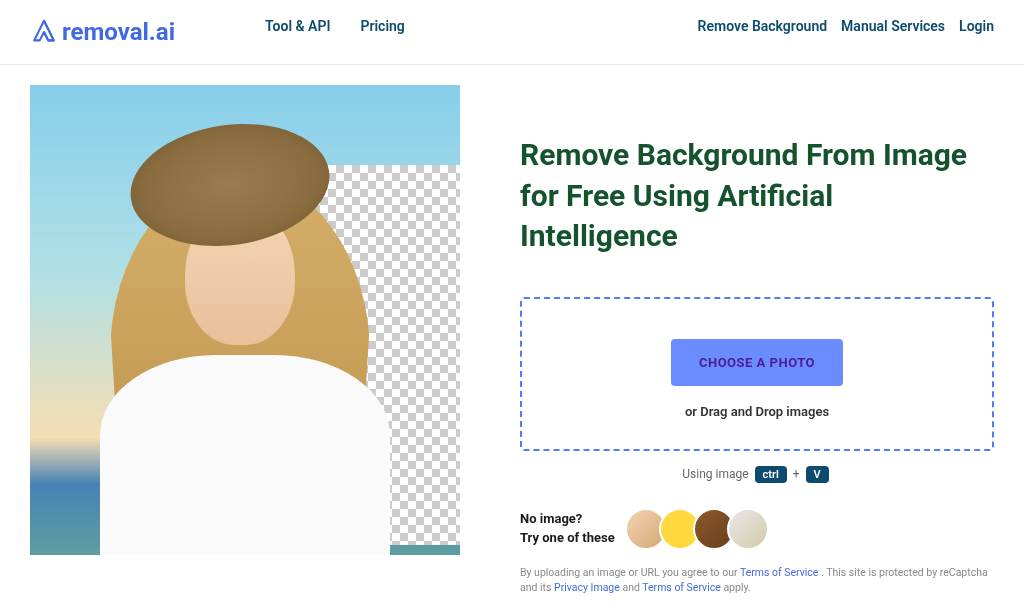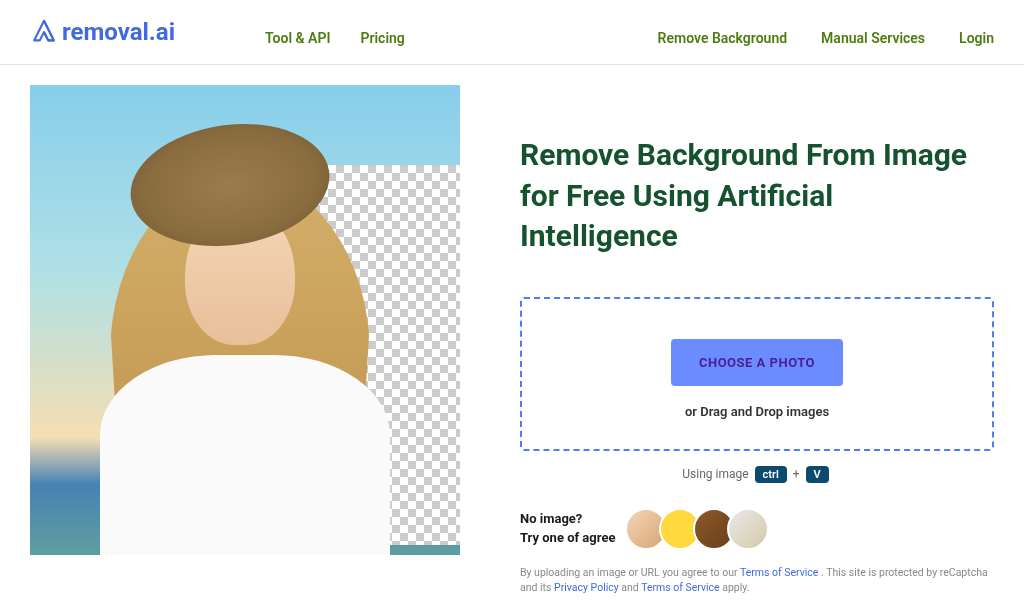--- a/index.html
+++ b/index.html
@@ -10,21 +10,21 @@
     body {
       font-family: -apple-system, BlinkMacSystemFont, 'Segoe UI', Roboto, Oxygen, sans-serif;
       background: #fff;
       color: #1a1a1a;
       width: 1024px;
       height: 610px;
       overflow: hidden;
     }
     .header {
       display: flex;
-      align-items: flex-end;
+      align-items: flex-start;
       padding: 18px 30px;
       border-bottom: 1px solid #e5e5e5;
     }
     .logo {
       display: flex;
       align-items: center;
       gap: 4px;
       margin-right: 90px;
     }
     .logo-icon {
@@ -35,27 +35,27 @@
       font-size: 24px;
       font-weight: 700;
       color: #4169E1;
     }
     .nav-left {
       display: flex;
       gap: 30px;
     }
     .nav-right {
       display: flex;
-      gap: 34px;
+      gap: 14px;
       margin-left: auto;
     }
     .nav-item {
       font-size: 14px;
       font-weight: 600;
-      color: #4d7c0f;
+      color: #0c4a6e;
       cursor: pointer;
     }
     .main {
       display: flex;
       padding: 20px 30px;
       gap: 60px;
     }
     .hero-image {
       width: 430px;
       height: 470px;
@@ -262,27 +262,27 @@
     <div class="paste-hint">
       <span>Using image</span>
       <span class="key-badge">ctrl</span>
       <span>+</span>
       <span class="key-badge">V</span>
     </div>
 
     <div class="samples-row">
       <div class="samples-text">
         <div>No image?</div>
-        <div>Try one of agree</div>
+        <div>Try one of these</div>
       </div>
       <div class="sample-thumbs">
         <div class="thumb thumb-1"></div>
         <div class="thumb thumb-2"></div>
         <div class="thumb thumb-3"></div>
         <div class="thumb thumb-4"></div>
       </div>
     </div>
 
     <div class="legal-text">
-      <span>By uploading an image or URL you agree to our </span><span class="legal-link">Terms of Service</span><span> . This site is protected by reCaptcha and its </span><span class="legal-link">Privacy Policy</span><span> and </span><span class="legal-link">Terms of Service</span><span> apply.</span>
+      <span>By uploading an image or URL you agree to our </span><span class="legal-link">Terms of Service</span><span> . This site is protected by reCaptcha and its </span><span class="legal-link">Privacy Image</span><span> and </span><span class="legal-link">Terms of Service</span><span> apply.</span>
     </div>
   </div>
 </main>
 
 </body></html>

